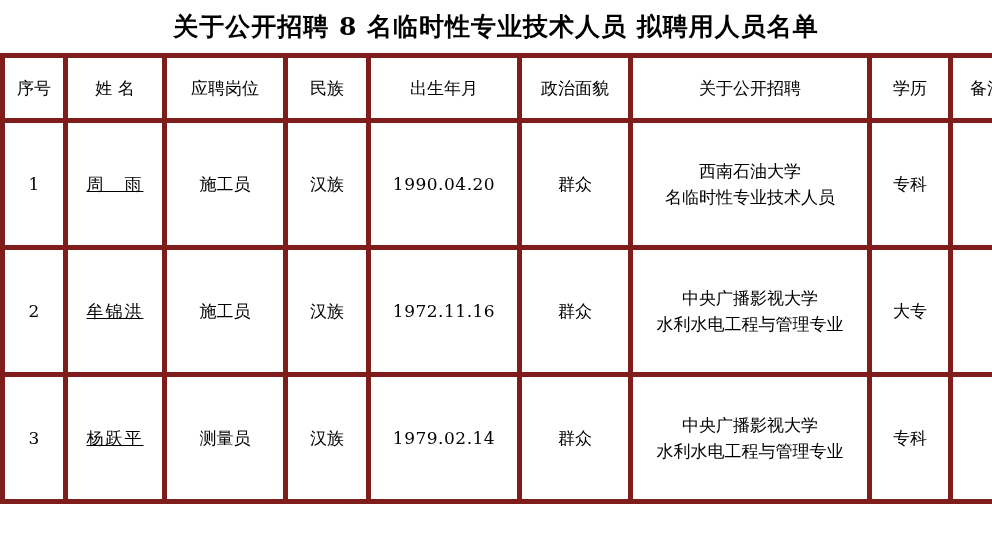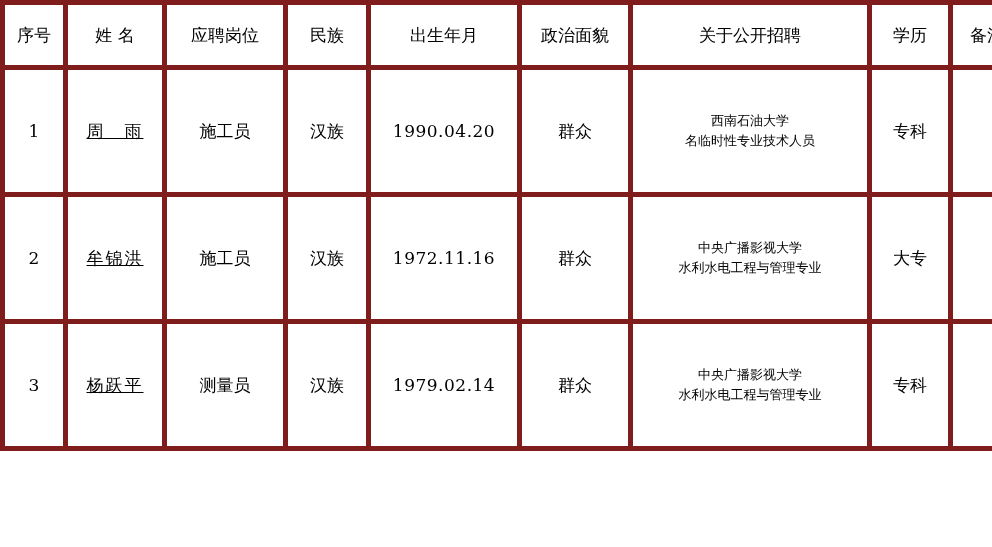--- a/index.html
+++ b/index.html
@@ -60,36 +60,37 @@
   .col-school  { width: 228px; }
   .col-edu     { width: 70px; }
   .col-remark  { width: 62px; }
   .name-cell {
     letter-spacing: 2px;
     text-decoration: underline;
   }
   .school-line {
     display: block;
     line-height: 1.55;
-    font-size: 13px;
+    font-size: 17px;
   }
   .date-cell {
     font-family: "DejaVu Serif", "Liberation Serif", serif;
     font-size: 17px;
     letter-spacing: 0.5px;
   }
   .num-cell {
     font-size: 17px;
   }
 </style>
 </head>
 <body>
 
 <div class="page">
 
+  <div class="doc-title">关于公开招聘 8 名临时性专业技术人员 拟聘用人员名单</div>
 
   <table class="roster">
     <thead>
       <tr>
         <td class="col-no">序号</td>
         <td class="col-name">姓 名</td>
         <td class="col-post">应聘岗位</td>
         <td class="col-ethnic">民族</td>
         <td class="col-birth">出生年月</td>
         <td class="col-party">政治面貌</td>

